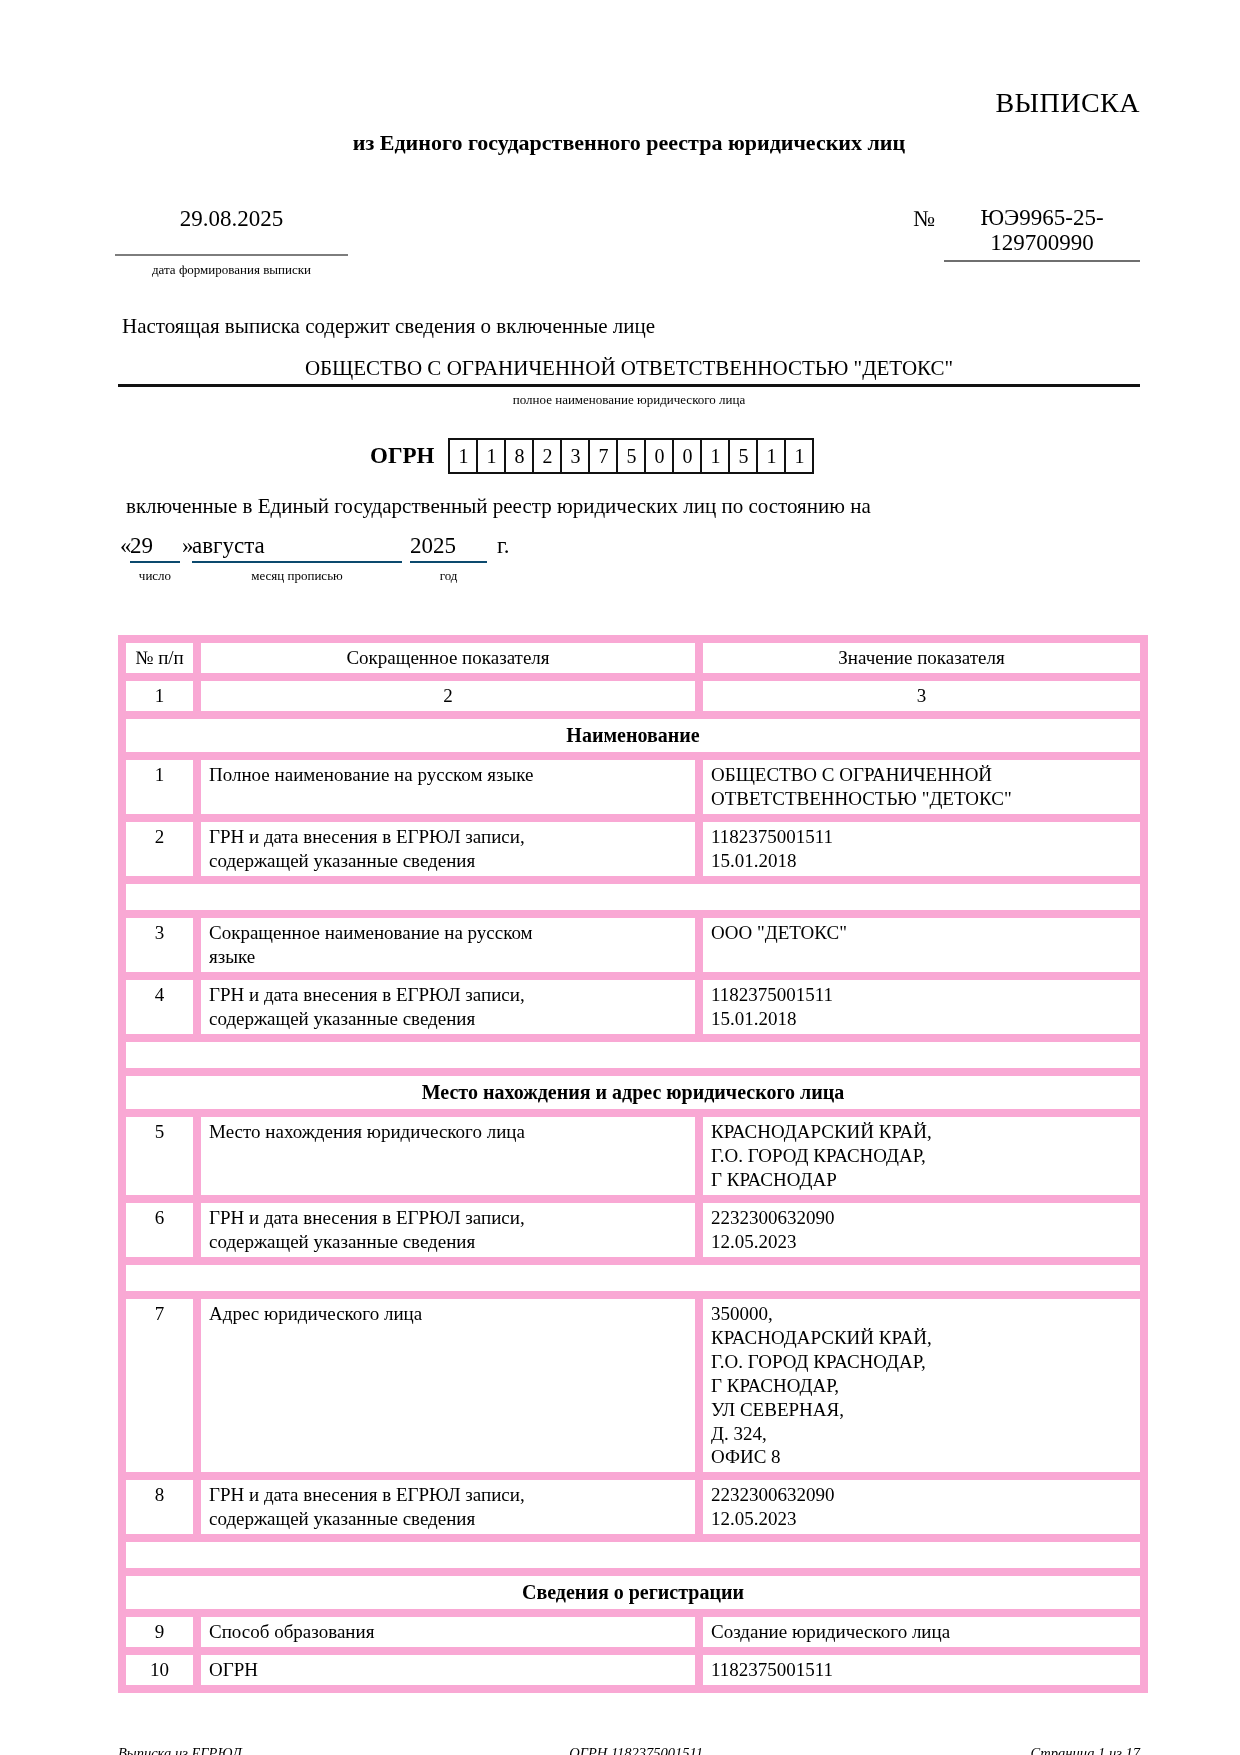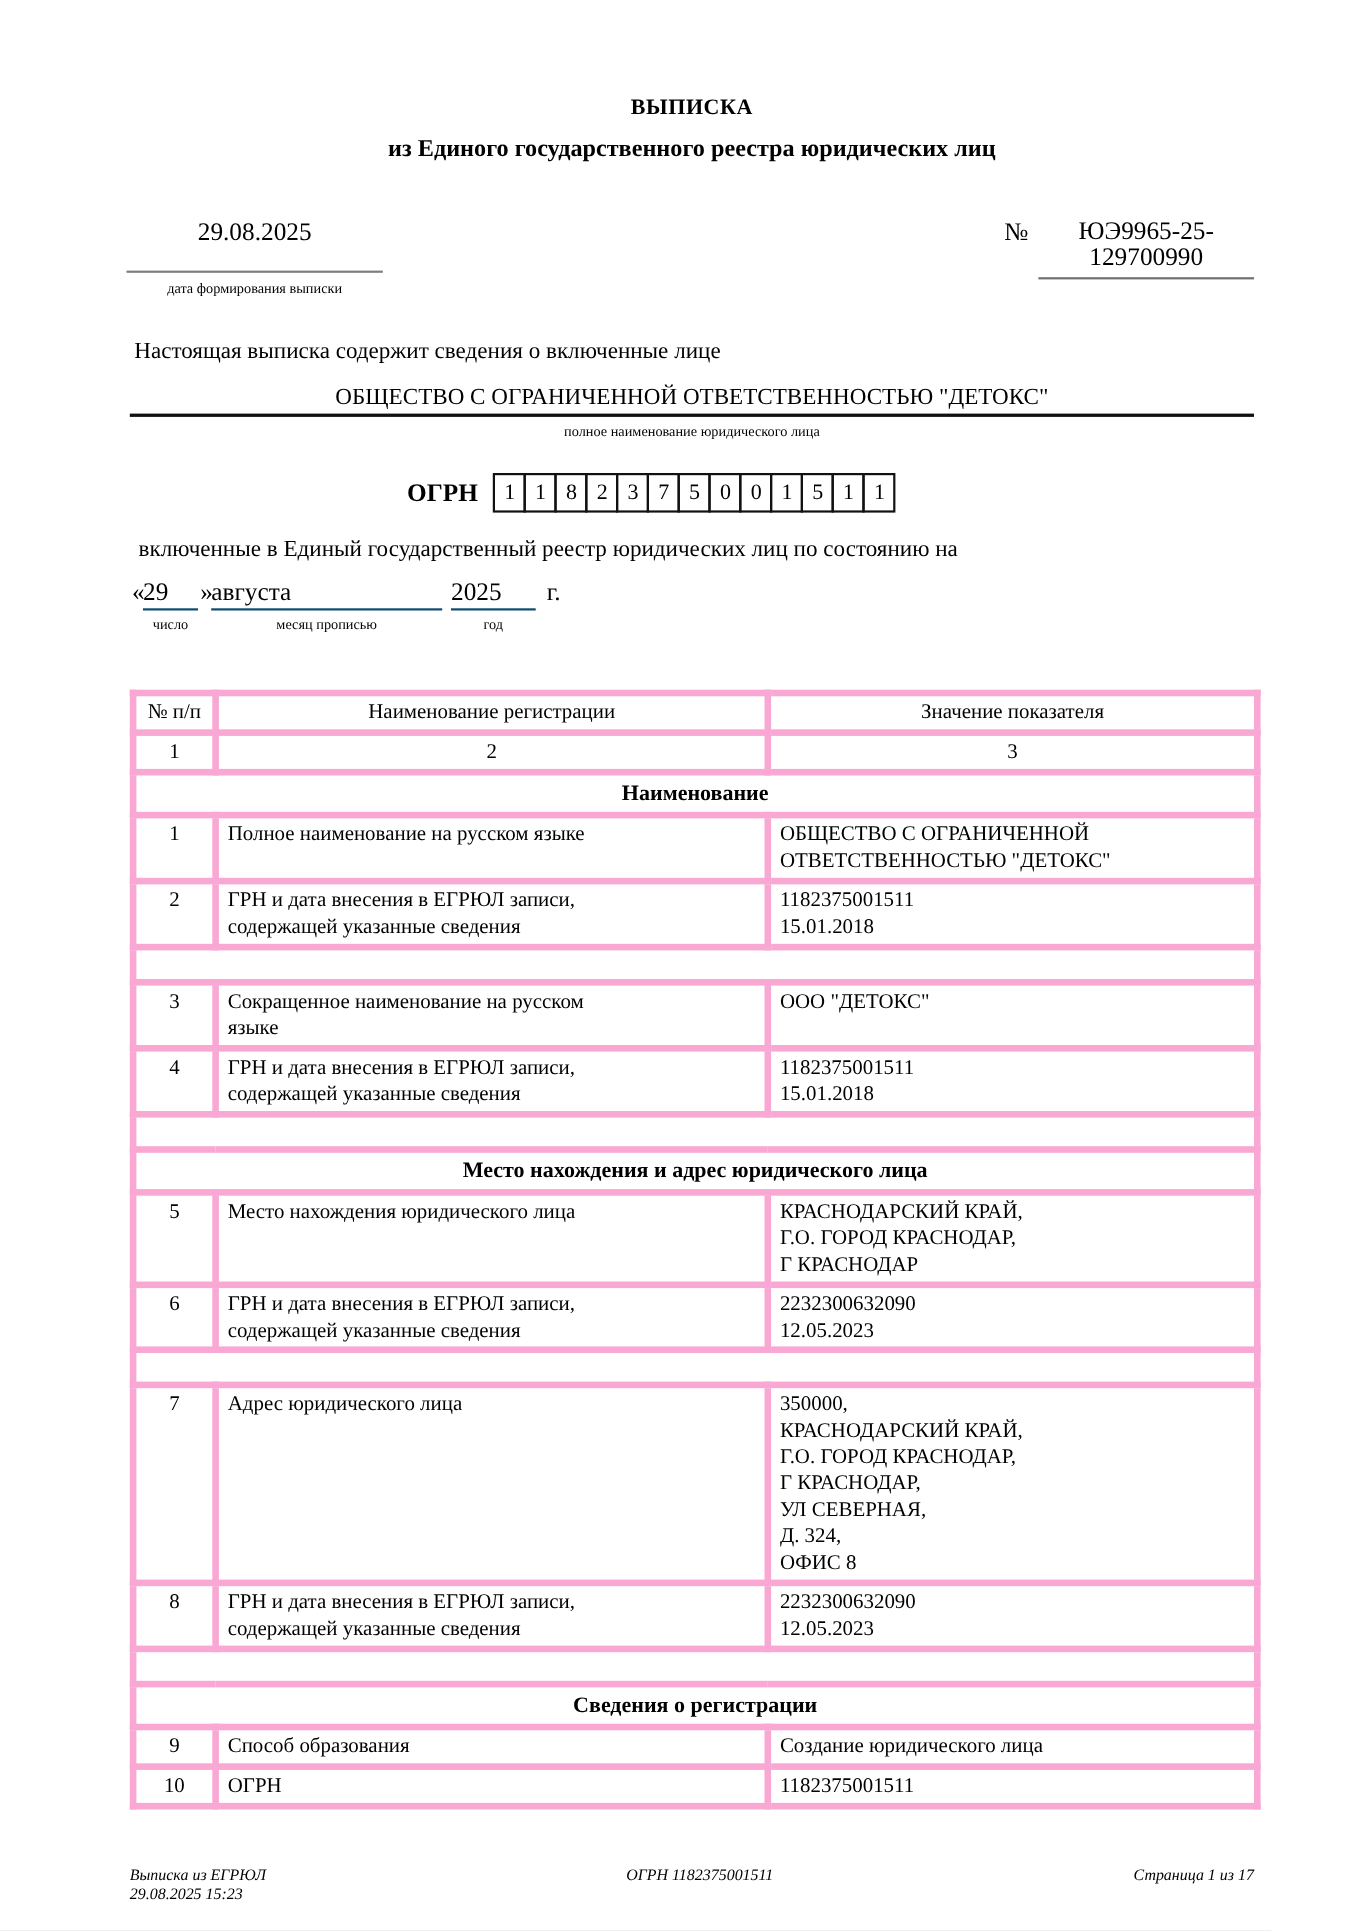--- a/index.html
+++ b/index.html
@@ -8,21 +8,21 @@
     width:1240px;height:1755px;
     margin:0 auto;
     background:#ffffff;
     font-family:"Liberation Serif","DejaVu Serif",serif;
     color:#000;
     box-sizing:border-box;
     padding:88px 100px 0 118px;
     overflow:hidden;
   }
   .doc-title{
-    text-align:center;font-weight:bold;font-size:20px;line-height:1.05;
+    text-align:right;font-weight:normal;font-size:28px;line-height:1.05;
     letter-spacing:.5px;
   }
   .doc-subtitle{
     text-align:center;font-weight:bold;font-size:22px;margin-top:13px;
   }
   .ref-row{
     display:flex;justify-content:space-between;align-items:flex-start;
     margin-top:50px;
     gap:20px;
   }
@@ -63,21 +63,21 @@
   .asof-caps{position:relative;height:20px;font-size:13px;}
   .cap{position:absolute;top:3px;text-align:center;}
   .cap-day{left:12px;width:50px;}
   .cap-month{left:74px;width:210px;}
   .cap-year{left:292px;width:77px;}
   table.main{
     border-collapse:collapse;margin-top:50px;width:1022px;table-layout:fixed;
     font-size:19px;
   }
   table.main td,table.main th{
-    border:6px solid #f9a8d4;
+    border:8px solid #f9a8d4;
     padding:3px 8px;vertical-align:top;
     font-weight:normal;line-height:1.26;
     overflow:hidden;
   }
   td.c-num{text-align:center;}
   th.h-cell{text-align:center;}
   tr.sec-row td{
     text-align:center;font-weight:bold;font-size:20px;padding:4px 0;
   }
   tr.sp-row td{height:26px;padding:0;}
@@ -154,21 +154,21 @@
 
   <table class="main">
     <colgroup>
         <col style="width:75px">
         <col style="width:502px">
         <col style="width:445px">
       </colgroup>
     <thead>
       <tr>
         <th class="h-cell">№ п/п</th>
-        <th class="h-cell">Наименование регистрации</th>
+        <th class="h-cell">Сокращенное показателя</th>
         <th class="h-cell">Значение показателя</th>
       </tr>
       <tr class="h-nums">
         <td>1</td>
         <td>2</td>
         <td>3</td>
       </tr>
     </thead>
     <tbody>
         <tr class="sec-row">

